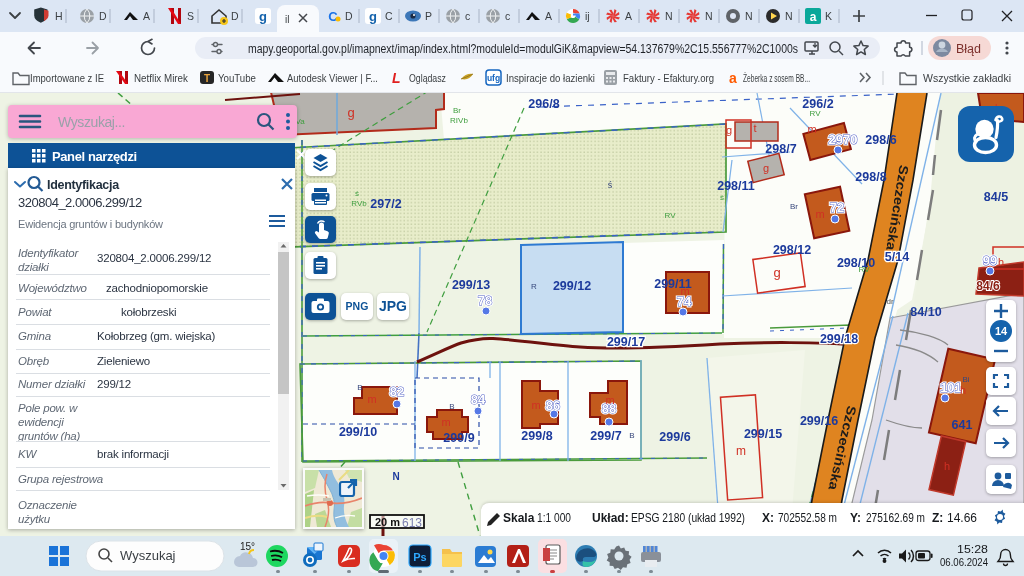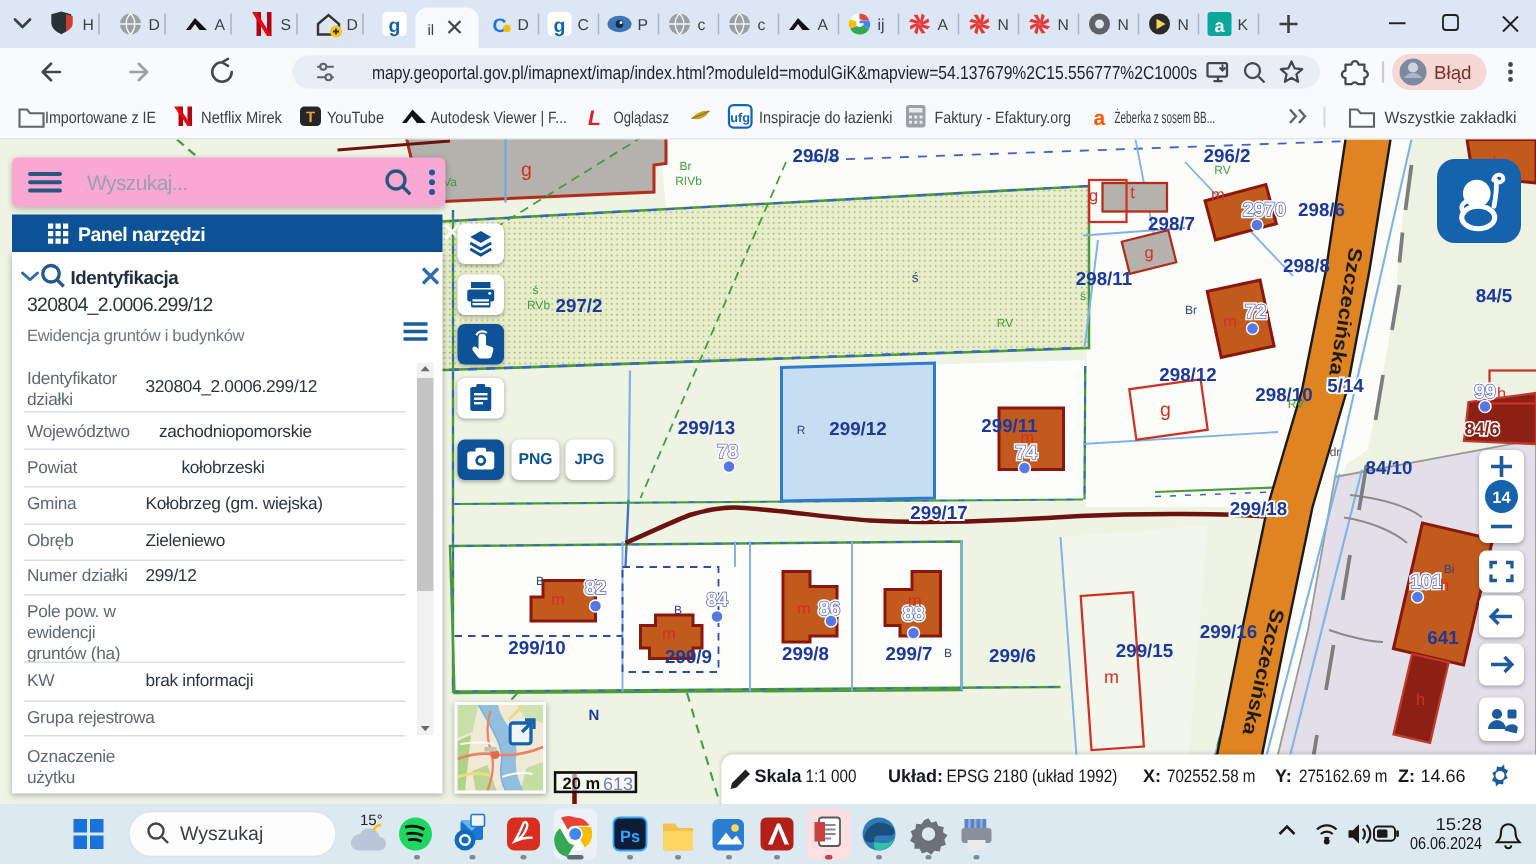--- a/index.html
+++ b/index.html
@@ -10,21 +10,21 @@
 #tabstrip{position:absolute;left:0;top:0;width:1024px;height:32px;background:#dce6f4;}
 #toolbar{position:absolute;left:0;top:32px;width:1024px;height:32px;background:#f8fafd;}
 #bookmarks{position:absolute;left:0;top:64px;width:1024px;height:29px;background:#f8fafd;border-bottom:1px solid #e2e5ea;font-size:11.5px;color:#44474c;}
 #activetab{position:absolute;left:277px;top:5px;width:42px;height:27px;background:#f8fafd;border-radius:8px 8px 0 0;}
 
 #map{position:absolute;left:0;top:93px;width:1024px;height:443px;}
 
 #searchbar{position:absolute;left:8px;top:105px;width:289px;height:33px;background:#f9a8d4;border-radius:4px;box-shadow:0 1px 4px rgba(0,0,0,.25);}
 #pnhead{position:absolute;left:8px;top:143px;width:287px;height:25px;background:#0d5296;color:#fff;padding-left:18px;}
 #pnbody{position:absolute;left:8px;top:168px;width:287px;height:361px;background:#fff;box-shadow:0 1px 4px rgba(0,0,0,.3);font-size:11.5px;letter-spacing:-0.2px;}
-.lbl{color:#5f6874;}
+.lbl{color:#5f6874;font-style:italic;}
 .val{color:#2b3442;}
 .divl{position:absolute;left:8px;right:25px;height:1px;background:#dadee3;}
 
 .mbtn{position:absolute;width:31px;height:27px;background:#fff;border-radius:5px;box-shadow:0 1px 3px rgba(0,0,0,.3);}
 .mbtn.blue{background:#0d5296;}
 
 .rbtn{position:absolute;left:986px;width:30px;background:#fff;border-radius:5px;box-shadow:0 1px 3px rgba(0,0,0,.3);text-align:center;}
 
 #statusbar{position:absolute;left:481px;top:503px;width:543px;height:44px;background:#fff;border-radius:8px 0 0 0;box-shadow:0 -1px 3px rgba(0,0,0,.15);font-size:12.5px;color:#1c2024;}
 
@@ -663,21 +663,21 @@
         <rect x="6.5" y="8" width="18" height="12" rx="2"></rect>
         <rect x="12" y="5.5" width="7" height="4" rx="1"></rect>
       </g>
       <circle cx="15.5" cy="14" r="3.6" fill="#0d5296"></circle>
       <circle cx="15.5" cy="14" r="1.8" fill="#fff"></circle>
     </svg></div>
 <div class="mbtn" style="left:341px;top:293px;width:32px;">
     <div style="text-align:center;font-size:10.5px;font-weight:bold;color:#0d5296;line-height:27px;">PNG</div>
   </div>
 <div class="mbtn" style="left:377px;top:293px;width:32px;">
-    <div style="text-align:center;font-size:10px;font-weight:bold;color:#0d5296;line-height:27px;">JPG</div>
+    <div style="text-align:center;font-size:14px;font-weight:bold;color:#0d5296;line-height:27px;">JPG</div>
   </div>
 
 <div class="abs" style="left:958px;top:106px;width:56px;height:56px;background:#1563ac;border-radius:12px;">
  <svg width="56" height="56" xmlns="http://www.w3.org/2000/svg">
   <ellipse cx="27.5" cy="39" rx="11" ry="7.5" fill="none" stroke="#fff" stroke-width="3.4"></ellipse>
   <path d="M39.5,14.5 c0.5,6.5 -0.5,12 -1.5,17" stroke="#fff" stroke-width="3.2" fill="none" stroke-linecap="round"></path>
   <path d="M37.5,14 c1,-3.8 5.2,-4.6 6.5,-1.8 c1,2.3 -2,4.2 -5,3" stroke="#fff" stroke-width="2.6" fill="none" stroke-linecap="round"></path>
   <path d="M19,28.5 q-4.5,3 -1,7.5" stroke="#fff" stroke-width="3" fill="none" stroke-linecap="round"></path>
   <circle cx="26.5" cy="23" r="9.2" fill="#fff"></circle>
  </svg>

